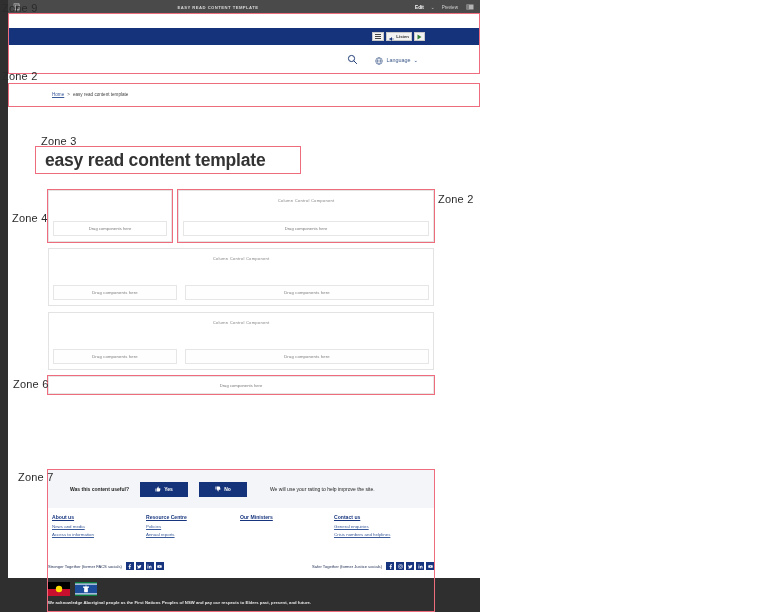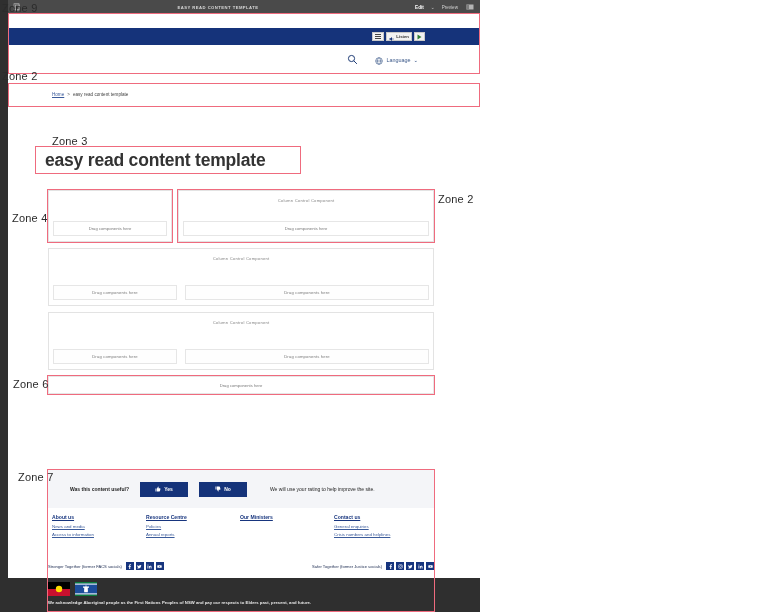--- a/index.html
+++ b/index.html
@@ -430,19 +430,19 @@
   <div class="zone-box" style="left:8px; top:13px; width:472px; height:61px;"></div>
   <div class="zone-box" style="left:8px; top:83px; width:472px; height:24px;"></div>
   <div class="zone-box" style="left:35px; top:146px; width:266px; height:28px;"></div>
   <div class="zone-box" style="left:47px; top:189px; width:126px; height:54px;"></div>
   <div class="zone-box" style="left:177px; top:189px; width:258px; height:54px;"></div>
   <div class="zone-box" style="left:47px; top:375px; width:388px; height:20px;"></div>
   <div class="zone-box" style="left:47px; top:469px; width:388px; height:143px;"></div>
 
   <div class="zone-label" style="left:2px; top:2px;">Zone 9</div>
   <div class="zone-label" style="left:2px; top:70px;">Zone 2</div>
-  <div class="zone-label" style="left:52px; top:135px;">Zone 3</div>
+  <div class="zone-label" style="left:41px; top:135px;">Zone 3</div>
   <div class="zone-label" style="left:12px; top:192px;margin-top:20px;">Zone 4</div>
   <div class="zone-label" style="left:438px; top:193px;">Zone 2</div>
   <div class="zone-label" style="left:13px; top:378px;">Zone 6</div>
   <div class="zone-label" style="left:18px; top:471px;">Zone 7</div>
 
 </div>
 
 </body></html>

